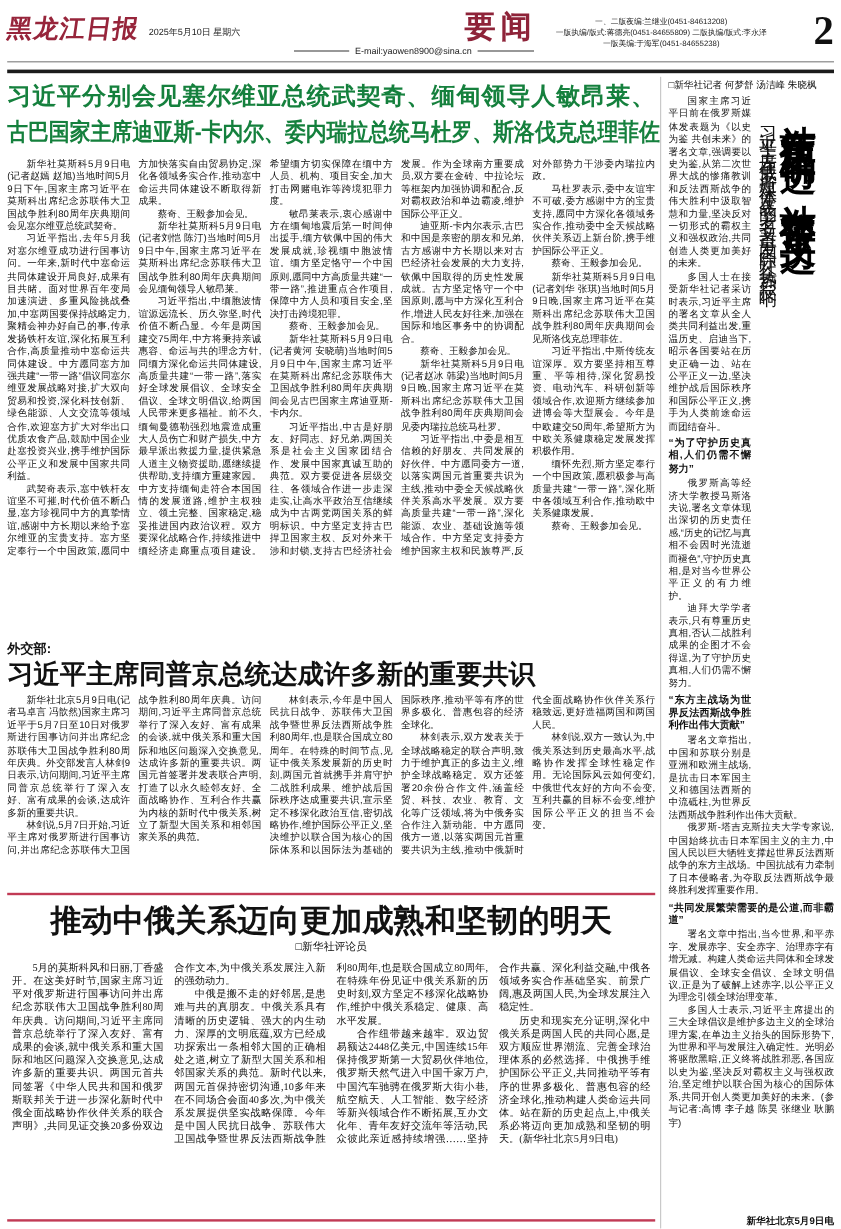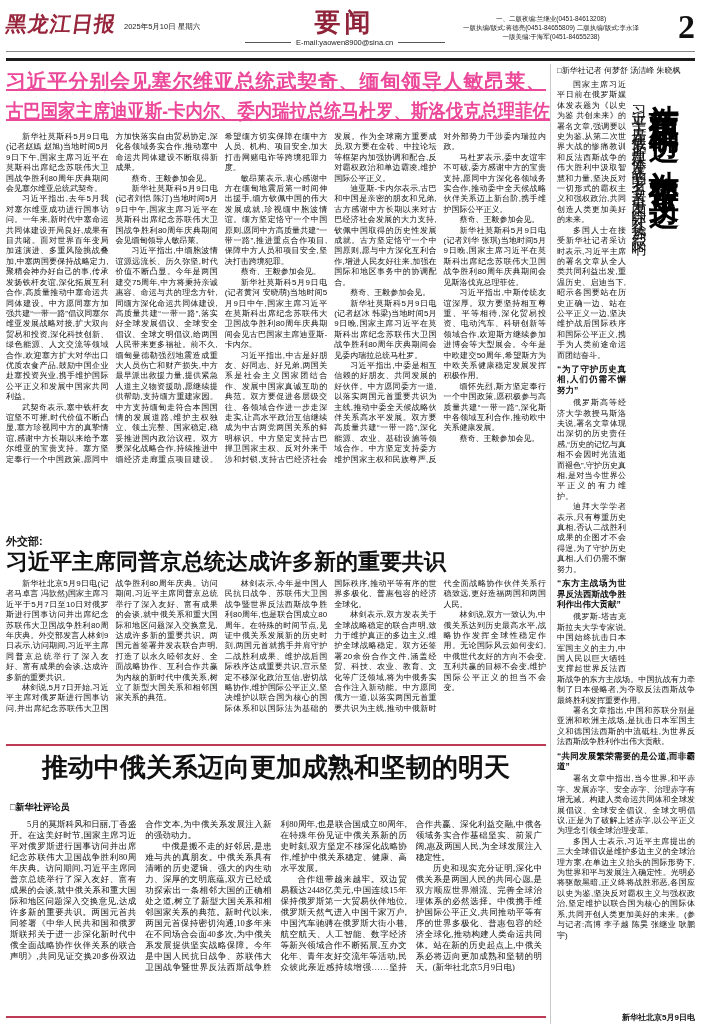--- a/index.html
+++ b/index.html
@@ -5,56 +5,56 @@
   html,body{margin:0;padding:0;background:#fff;}
   .page{position:relative;width:701px;height:1024px;background:#fff;overflow:hidden;
         font-family:"Liberation Sans","DejaVu Sans",sans-serif;color:#111;box-sizing:border-box;
         padding:0 6px;}
   
   .masthead{display:flex;align-items:flex-start;height:50px;padding-top:10px;box-sizing:border-box;}
   .mh-left{width:236px;display:flex;align-items:center;gap:8px;}
   .logo{color:#97253b;font-family:"Liberation Serif","DejaVu Serif",serif;font-weight:bold;
         font-size:21px;letter-spacing:1px;transform:skewX(-8deg);white-space:nowrap;}
   .mh-date{font-size:7.5px;color:#222;white-space:nowrap;margin-top:6px;}
-  .mh-center{flex:1;text-align:center;}
+  .mh-center{flex:1;text-align:right;}
   .sec-title{color:#8e2339;font-family:"Liberation Serif","DejaVu Serif",serif;font-weight:bold;
              font-size:26px;letter-spacing:4px;line-height:26px;}
   .email-row{display:flex;align-items:center;gap:5px;width:200px;margin:2px auto 0;}
   .email-row .hline{flex:1;height:1px;background:#555;}
   .email-txt{font-size:7.5px;color:#222;white-space:nowrap;}
   .mh-right{width:208px;text-align:center;font-size:6.5px;line-height:9px;color:#222;margin-top:4px;}
   .mh-page{width:40px;text-align:right;font-family:"Liberation Serif","DejaVu Serif",serif;
            font-weight:bold;font-size:34px;line-height:34px;}
   .rule{height:6px;border-top:1px solid #888;border-bottom:3px solid #1c1c1c;margin-top:1px;}
   
   .content{display:flex;height:960px;margin-top:3px;}
   .left{width:540px;}
   .vdiv{width:1px;background:#c9c9c9;margin:0 4px;}
   .right{flex:1;min-width:0;padding-left:2px;}
   
-  .lead-headline{font-weight:900;color:#ec4899;margin-top:2px;text-decoration:underline;}
+  .lead-headline{font-weight:900;color:#15803d;margin-top:2px;}
   .hl1{font-size:20px;line-height:30px;text-align:justify;text-align-last:justify;white-space:nowrap;}
   .hl2{font-size:20px;line-height:30px;white-space:nowrap;width:622px;transform:scaleX(0.868);
        transform-origin:0 50%;}
   .lead-body{margin-top:6px;height:398px;column-count:5;column-gap:7px;
              font-size:8px;line-height:10.4px;text-align:justify;overflow:hidden;}
   .para{margin:0;text-indent:2em;}
   .subhead{font-weight:bold;margin:3px 0;font-size:8.5px;text-indent:0;}
   
   .mfa{margin-top:5px;}
   .kicker{font-size:11px;font-weight:bold;line-height:13px;}
   .mfa-headline{font-size:22px;font-weight:700;line-height:27px;white-space:nowrap;}
   .mfa-body{margin-top:4px;height:158px;column-count:5;column-gap:7px;
             font-size:8px;line-height:10.4px;text-align:justify;overflow:hidden;}
   
   .commentary{margin-top:7px;border-top:2px solid #c13a55;border-bottom:2px solid #c13a55;
               padding:7px 4px 4px;box-sizing:border-box;height:274px;}
   .comm-headline{font-family:"Liberation Serif","DejaVu Serif",serif;font-weight:bold;
                  font-size:26px;text-align:center;line-height:30px;}
-  .comm-byline{font-size:9px;margin:18px 0 5px;font-weight:bold;}
+  .comm-byline{text-align:center;font-size:9px;margin:0 0 5px;}
   .comm-body{height:196px;column-count:4;column-gap:9px;overflow:hidden;
              font-family:"Liberation Serif","DejaVu Serif",serif;
              font-size:8.5px;line-height:11px;text-align:justify;}
   
   .right-byline{font-size:8px;margin:1px 0 4px;white-space:nowrap;}
   .right-article{height:930px;overflow:hidden;font-size:8px;line-height:10.4px;text-align:justify;}
   .vh-float{float:right;width:64px;height:588px;margin:0 0 6px 5px;}
   .vh-wrap{writing-mode:vertical-rl;height:588px;}
   .vh-main{font-size:30px;font-weight:900;letter-spacing:4px;line-height:32px;color:#000;
            white-space:nowrap;}
@@ -159,22 +159,22 @@
             <div class="vh-sub">习近平主席在俄罗斯媒体发表的署名文章引发国际社会热烈反响</div>
           </div>
         </div>
         <div>
             <p class="para">国家主席习近平日前在俄罗斯媒体发表题为《以史为鉴 共创未来》的署名文章,强调要以史为鉴,从第二次世界大战的惨痛教训和反法西斯战争的伟大胜利中汲取智慧和力量,坚决反对一切形式的霸权主义和强权政治,共同创造人类更加美好的未来。</p>
             <p class="para">多国人士在接受新华社记者采访时表示,习近平主席的署名文章从全人类共同利益出发,重温历史、启迪当下,昭示各国要站在历史正确一边、站在公平正义一边,坚决维护战后国际秩序和国际公平正义,携手为人类前途命运而团结奋斗。</p>
             <div class="subhead">“为了守护历史真相,人们仍需不懈努力”</div>
             <p class="para">俄罗斯高等经济大学教授马斯洛夫说,署名文章体现出深切的历史责任感,“历史的记忆与真相不会因时光流逝而褪色”,守护历史真相,是对当今世界公平正义的有力维护。</p>
             <p class="para">迪拜大学学者表示,只有尊重历史真相,否认二战胜利成果的企图才不会得逞,为了守护历史真相,人们仍需不懈努力。</p>
             <div class="subhead">“东方主战场为世界反法西斯战争胜利作出伟大贡献”</div>
+            <p class="para">署名文章指出,中国和苏联分别是亚洲和欧洲主战场,是抗击日本军国主义和德国法西斯的中流砥柱,为世界反法西斯战争胜利作出伟大贡献。</p>
             <p class="para">俄罗斯-塔吉克斯拉夫大学专家说,中国始终抗击日本军国主义的主力,中国人民以巨大牺牲支撑起世界反法西斯战争的东方主战场。中国抗战有力牵制了日本侵略者,为夺取反法西斯战争最终胜利发挥重要作用。</p>
-            <p class="para">署名文章指出,中国和苏联分别是亚洲和欧洲主战场,是抗击日本军国主义和德国法西斯的中流砥柱,为世界反法西斯战争胜利作出伟大贡献。</p>
             <div class="subhead">“共同发展繁荣需要的是公道,而非霸道”</div>
             <p class="para">署名文章中指出,当今世界,和平赤字、发展赤字、安全赤字、治理赤字有增无减。构建人类命运共同体和全球发展倡议、全球安全倡议、全球文明倡议,正是为了破解上述赤字,以公平正义为理念引领全球治理变革。</p>
             <p class="para">多国人士表示,习近平主席提出的三大全球倡议是维护多边主义的全球治理方案,在单边主义抬头的国际形势下,为世界和平与发展注入确定性。光明必将驱散黑暗,正义终将战胜邪恶,各国应以史为鉴,坚决反对霸权主义与强权政治,坚定维护以联合国为核心的国际体系,共同开创人类更加美好的未来。(参与记者:高博 李子越 陈昊 张继业 耿鹏宇)</p>
           </div>
       </div>
       <div class="right-dateline">新华社北京5月9日电</div>
     </aside>
 
   </div>
 </div>

